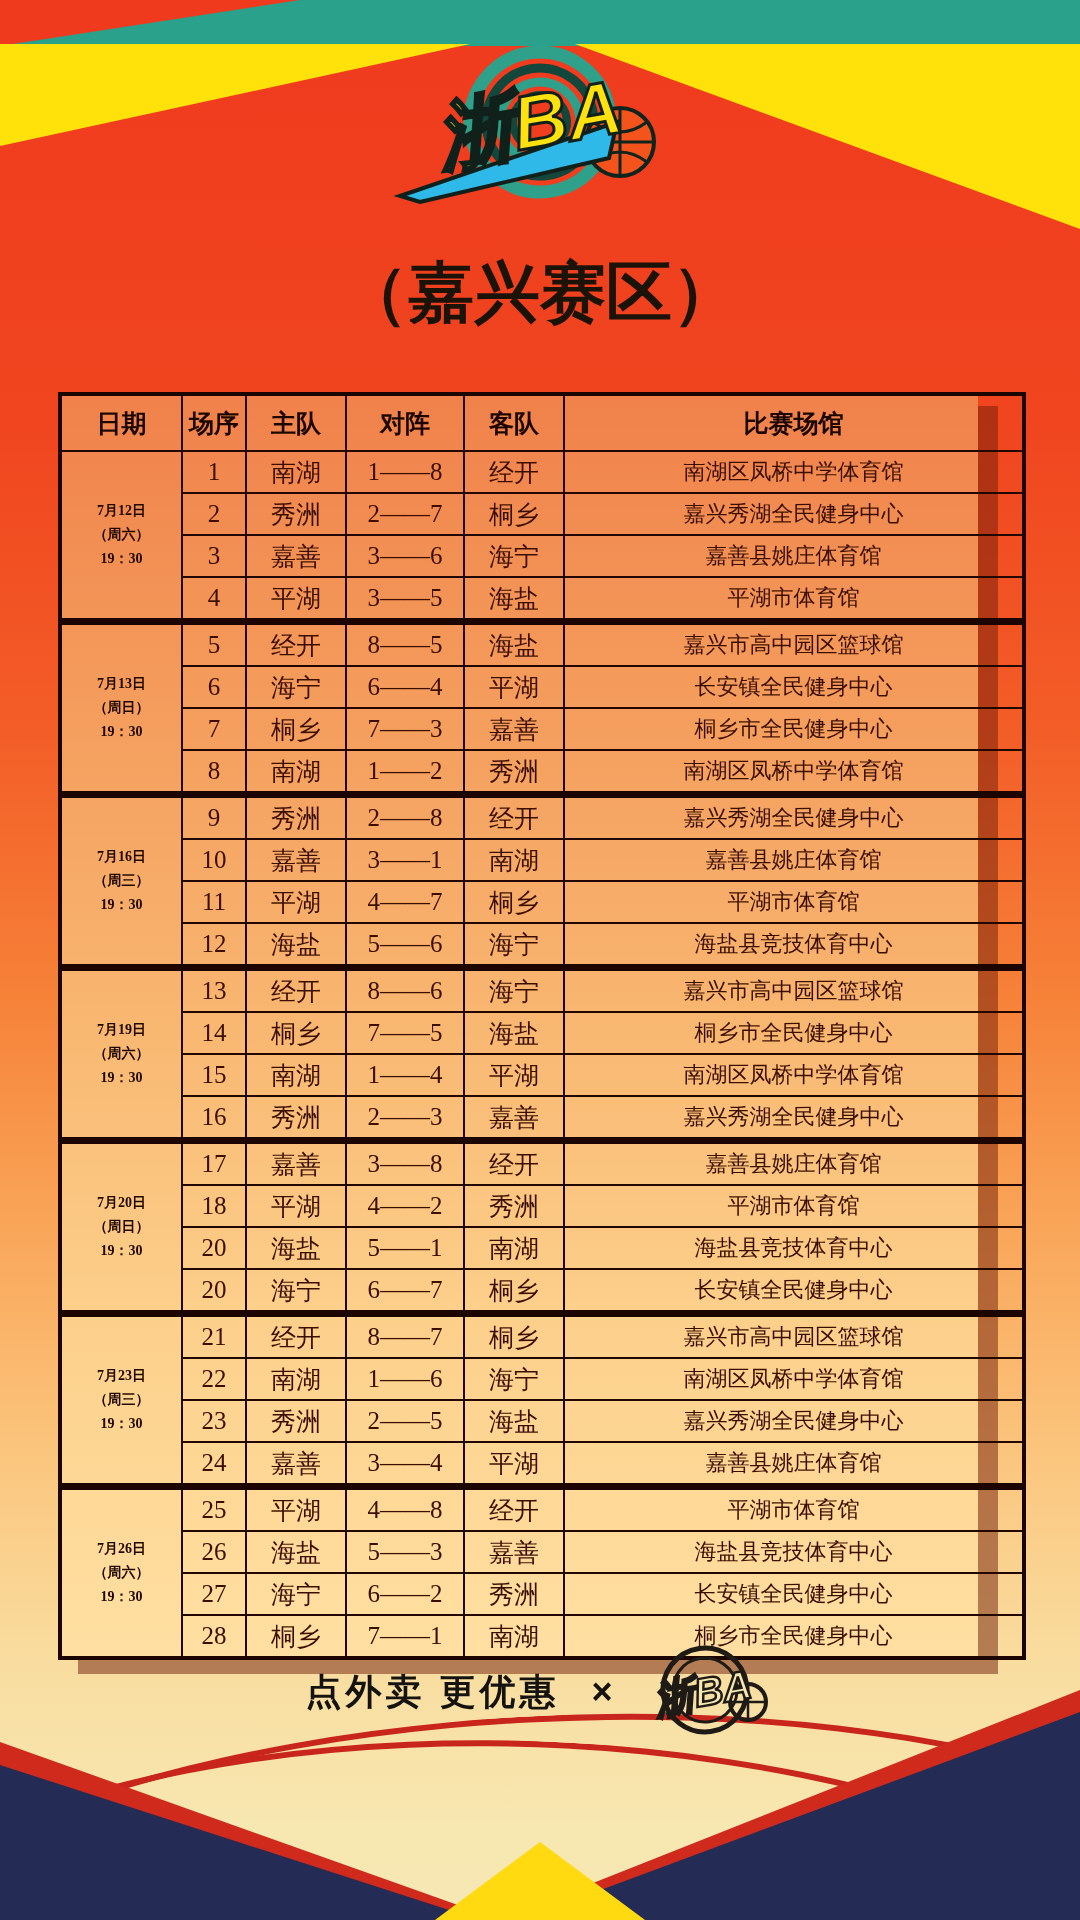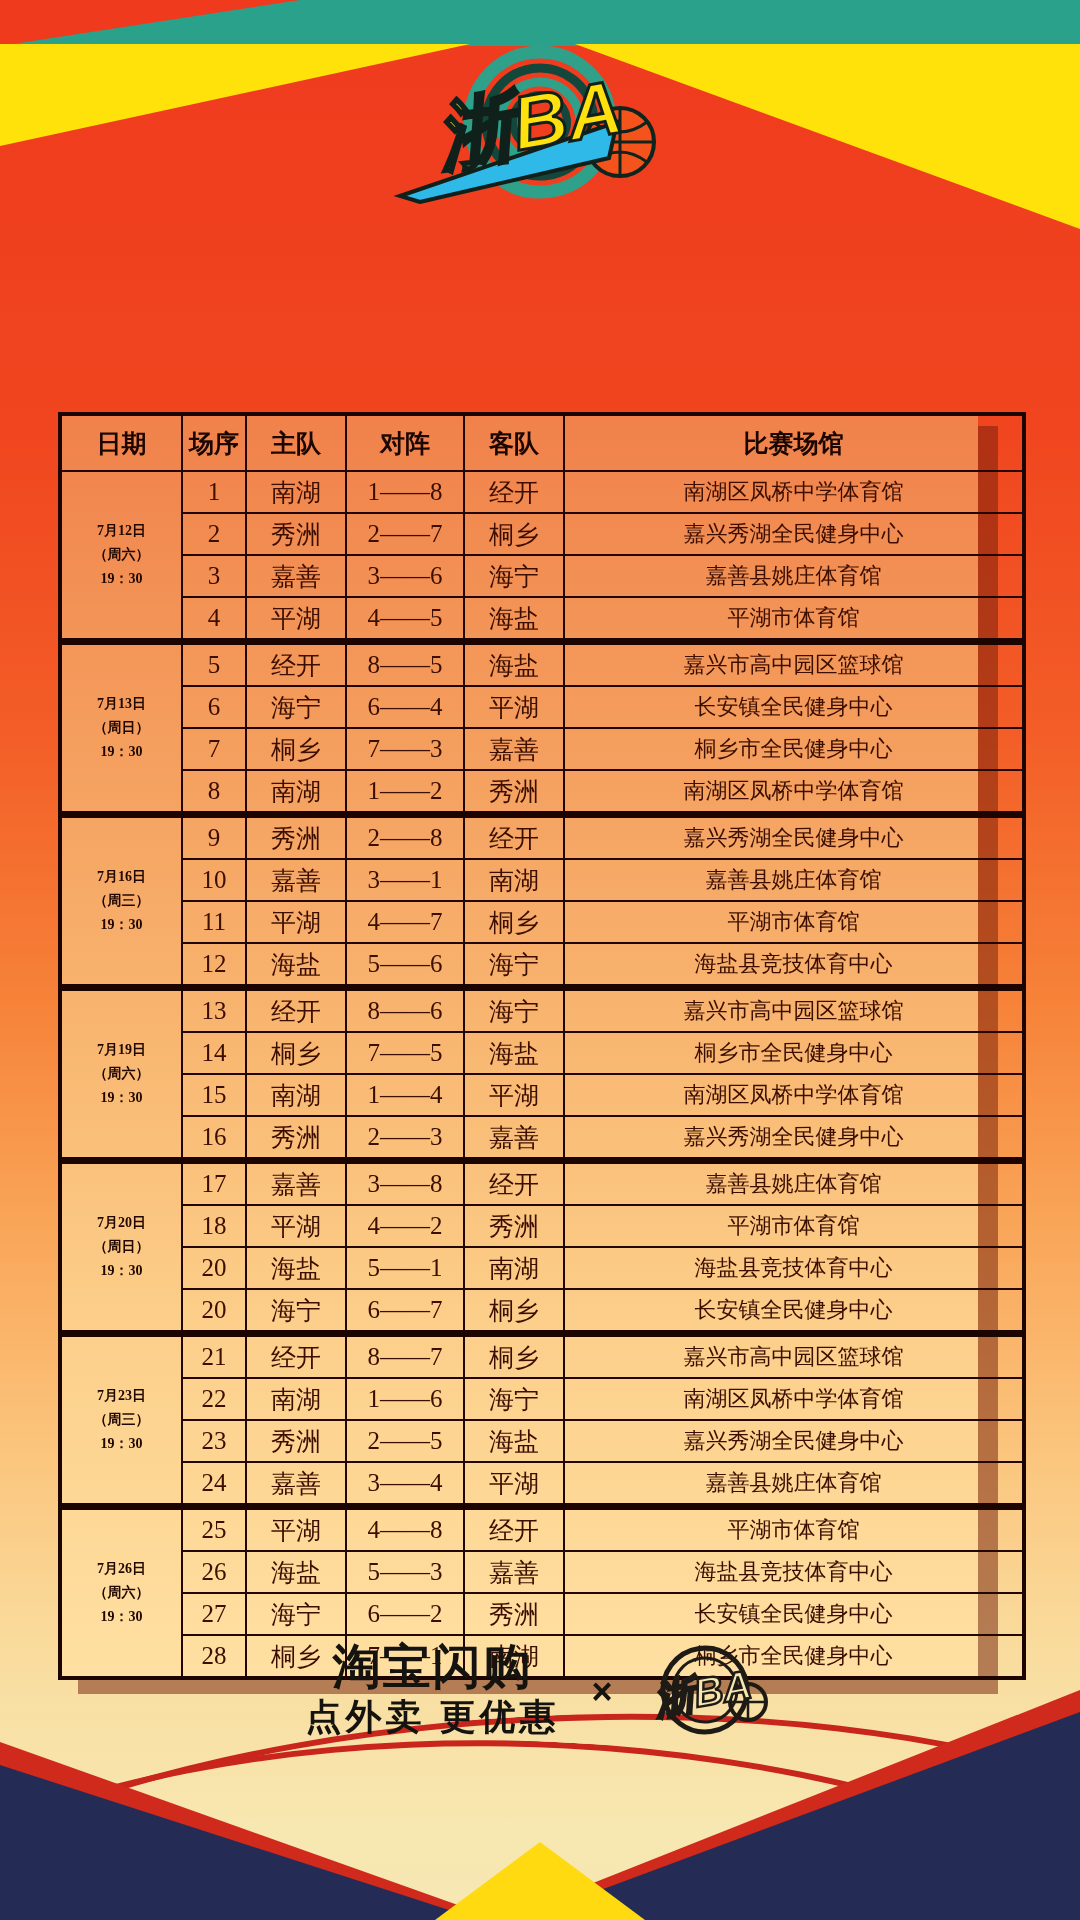--- a/index.html
+++ b/index.html
@@ -19,21 +19,21 @@
     clip-path:polygon(0 0,100% 0,100% 100%);}
   
   .logo{position:absolute;top:44px;left:50%;transform:translateX(-50%);z-index:4;}
   
   .title{position:absolute;top:196px;left:0;width:100%;text-align:center;
     font-size:47px;font-weight:900;color:#150b02;letter-spacing:1px;z-index:4;}
   .subtitle{position:absolute;top:248px;left:0;width:100%;text-align:center;
     font-size:66px;font-weight:900;color:#1b1208;z-index:4;
     font-family:"Liberation Serif","DejaVu Serif",serif;}
   
-  .table-wrap{position:absolute;top:412px;left:58px;width:920px;z-index:4;
+  .table-wrap{position:absolute;top:392px;left:58px;width:920px;z-index:4;
     background:linear-gradient(180deg,#f0814a 0%,#f49a5b 22%,#f8b56f 48%,#fccf8a 72%,#ffe0a2 100%);
     box-shadow:20px 14px 0 rgba(112,28,8,0.5);}
   table.schedule{width:100%;border-collapse:collapse;table-layout:fixed;border:4px solid #1c0500;}
   .schedule th,.schedule td{border:2px solid #220600;text-align:center;vertical-align:middle;}
   .schedule th{font-size:25px;font-weight:bold;color:#1c0700;height:52px;
     font-family:"Liberation Sans",sans-serif;}
   .schedule tbody td{height:38px;font-size:25px;color:#3c0e00;
     font-family:"Liberation Serif","DejaVu Serif",serif;}
   .schedule td.venue{font-size:22px;margin-left:26px;}
   .schedule td.date-cell{font-size:14px;font-weight:bold;white-space:pre-line;line-height:1.7;color:#200800;}
@@ -82,20 +82,21 @@
         <circle cx="255" cy="98" r="34" fill="#f4541c" stroke="#0e241c" stroke-width="4"></circle>
         <path d="M221 98 h68 M255 64 v68 M228 78 q27 20 54 0 M228 118 q27 -20 54 0" stroke="#0e241c" stroke-width="3" fill="none"></path>
       </g>
       <polygon points="35,152 252,78 244,114 55,158" fill="#2fb9e9" stroke="#10211b" stroke-width="4"></polygon>
       <g transform="rotate(-10 165 80)">
         <text x="165" y="104" text-anchor="middle" font-size="76" font-weight="bold" font-style="italic" fill="#ffe10e" stroke="#10211b" stroke-width="3">浙BA</text>
       </g>
     </svg>
   </div>
 
+  <div class="subtitle">（嘉兴赛区）</div>
 
   <div class="table-wrap">
     <table class="schedule">
       <colgroup>
         <col style="width:122px">
           <col style="width:64px">
           <col style="width:100px">
         <col style="width:118px">
           <col style="width:100px">
           <col style="width:460px">
@@ -131,21 +132,21 @@
           <tr>
             <td class="no">3</td>
             <td class="home">嘉善</td>
             <td class="vs">3——6</td>
             <td class="away">海宁</td>
             <td class="venue">嘉善县姚庄体育馆</td>
           </tr>
           <tr>
             <td class="no">4</td>
             <td class="home">平湖</td>
-            <td class="vs">4——5</td>
+            <td class="vs">3——5</td>
             <td class="away">海盐</td>
             <td class="venue">平湖市体育馆</td>
           </tr>
           <tr class="group-start">
             <td rowspan="4" class="date-cell">7月13日
 （周日）
 19：30</td>
             <td class="no">5</td>
             <td class="home">经开</td>
             <td class="vs">8——5</td>
@@ -335,21 +336,20 @@
   <div class="arc arc1"></div>
   <div class="arc arc2"></div>
   <div class="stripe-left"></div>
   <div class="navy-left"></div>
   <div class="stripe-right"></div>
   <div class="navy-right"></div>
   <div class="yellow-notch"></div>
 
   <div class="footer">
     <div class="brand">
-      <div class="brand-name">淘宝闪购</div>
       <div class="brand-sub">点外卖 更优惠</div>
     </div>
     <div class="cross">×</div>
     <div>
       <svg width="130" height="100" viewBox="0 0 130 100">
         <g transform="rotate(-8 60 50)">
           <circle cx="60" cy="50" r="42" fill="none" stroke="#1e1b16" stroke-width="5"></circle>
           <circle cx="60" cy="50" r="32" fill="none" stroke="#1e1b16" stroke-width="3"></circle>
         </g>
         <circle cx="103" cy="62" r="18" fill="none" stroke="#1e1b16" stroke-width="4"></circle>

